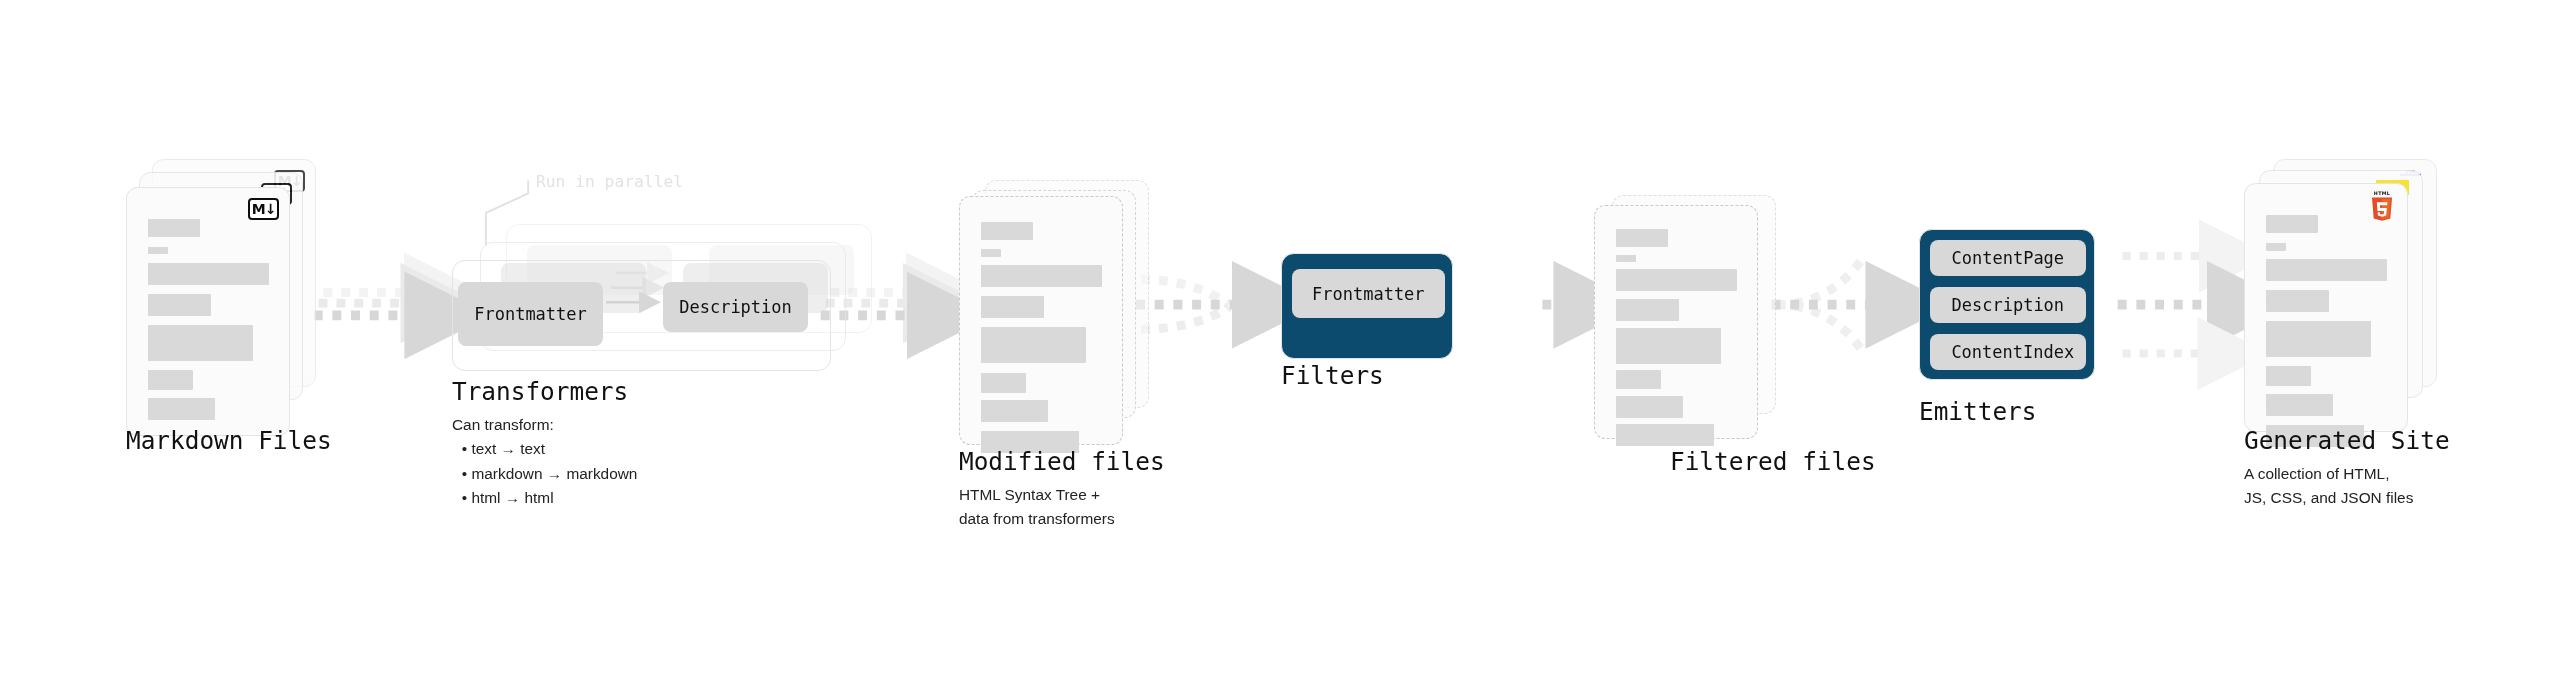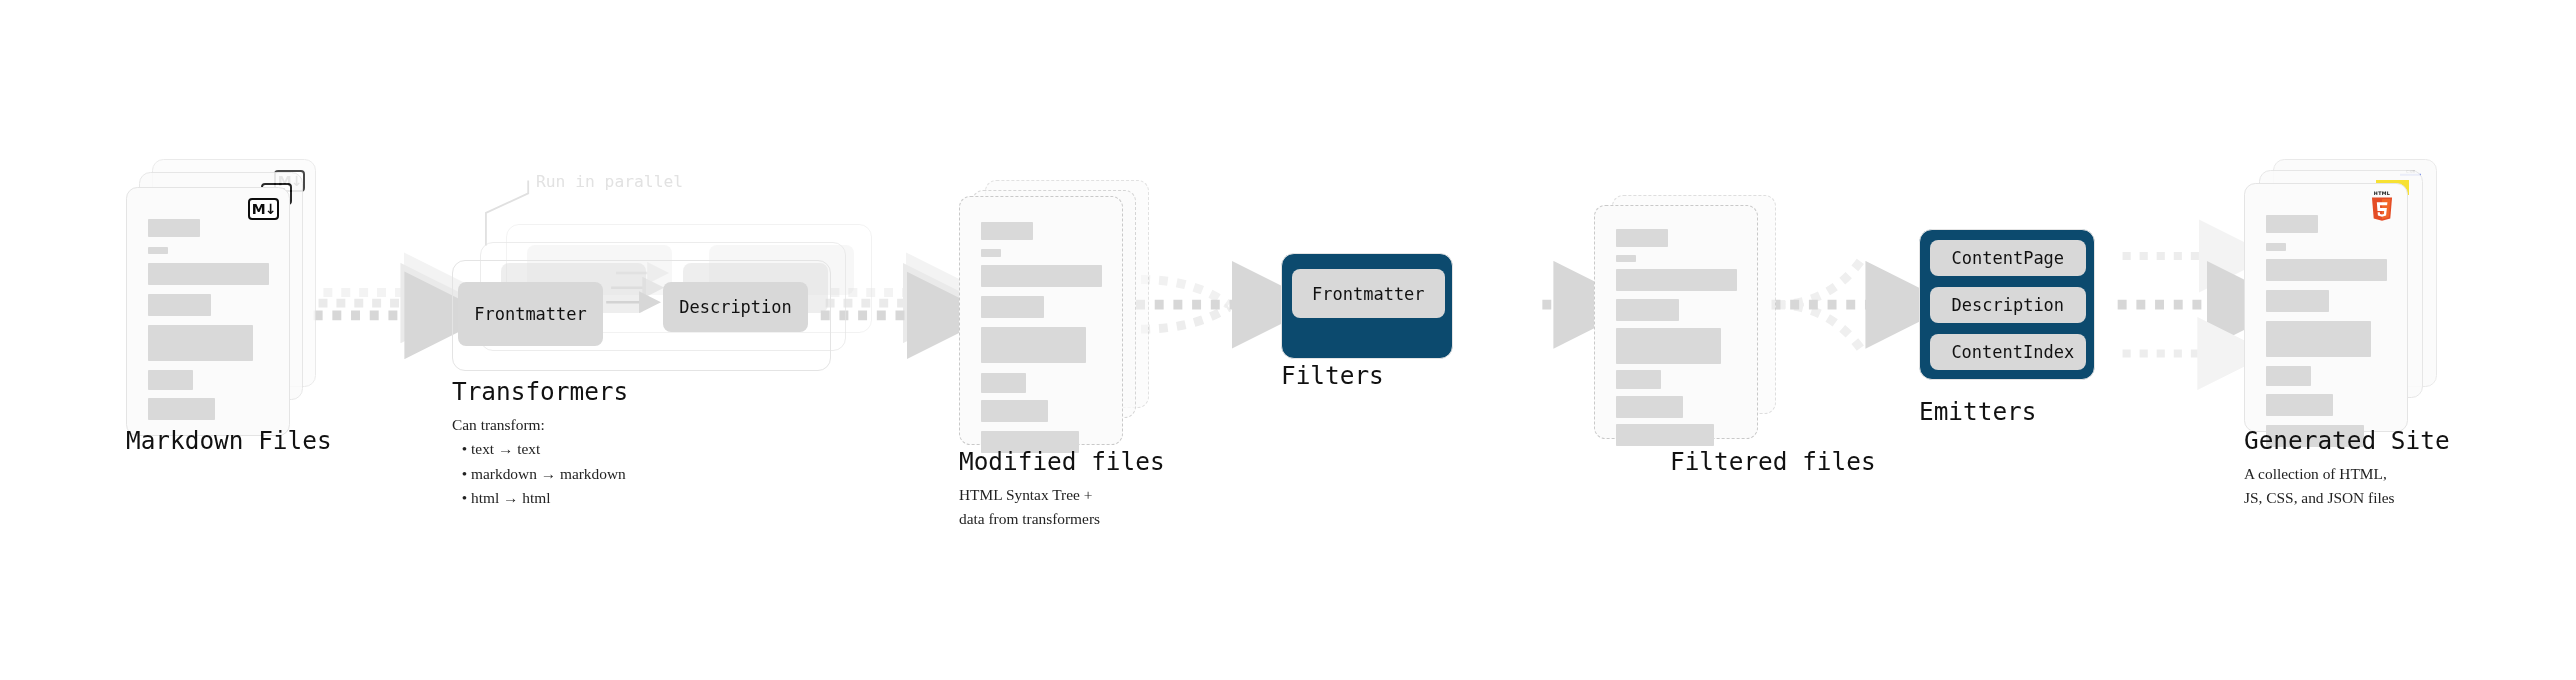--- a/index.html
+++ b/index.html
@@ -10,21 +10,21 @@
   }
   .stage{position:relative;width:2576px;height:681px;}
 
   
   .abs{position:absolute;}
   .heading{
     font-family:"DejaVu Sans Mono","Liberation Mono",monospace;
     font-size:24.4px;color:#111111;letter-spacing:0px;white-space:nowrap;
   }
   .caption{
-    font-family:Liberation Serif, serif;
+    font-family:Liberation Sans, sans-serif;
     font-size:15.4px;line-height:24.4px;color:#222222;white-space:pre;
   }
 
   
   .doc{
     position:absolute;border:1.3px solid #e4e4e4;border-radius:11.4px;
     background:#fbfbfb;box-sizing:border-box;
   }
   .doc.dashed{border:1.3px dashed #c9c9c9;background:#fbfbfb;}
   .bar{position:absolute;background:#d9d9d9;border-radius:0.8px;}

